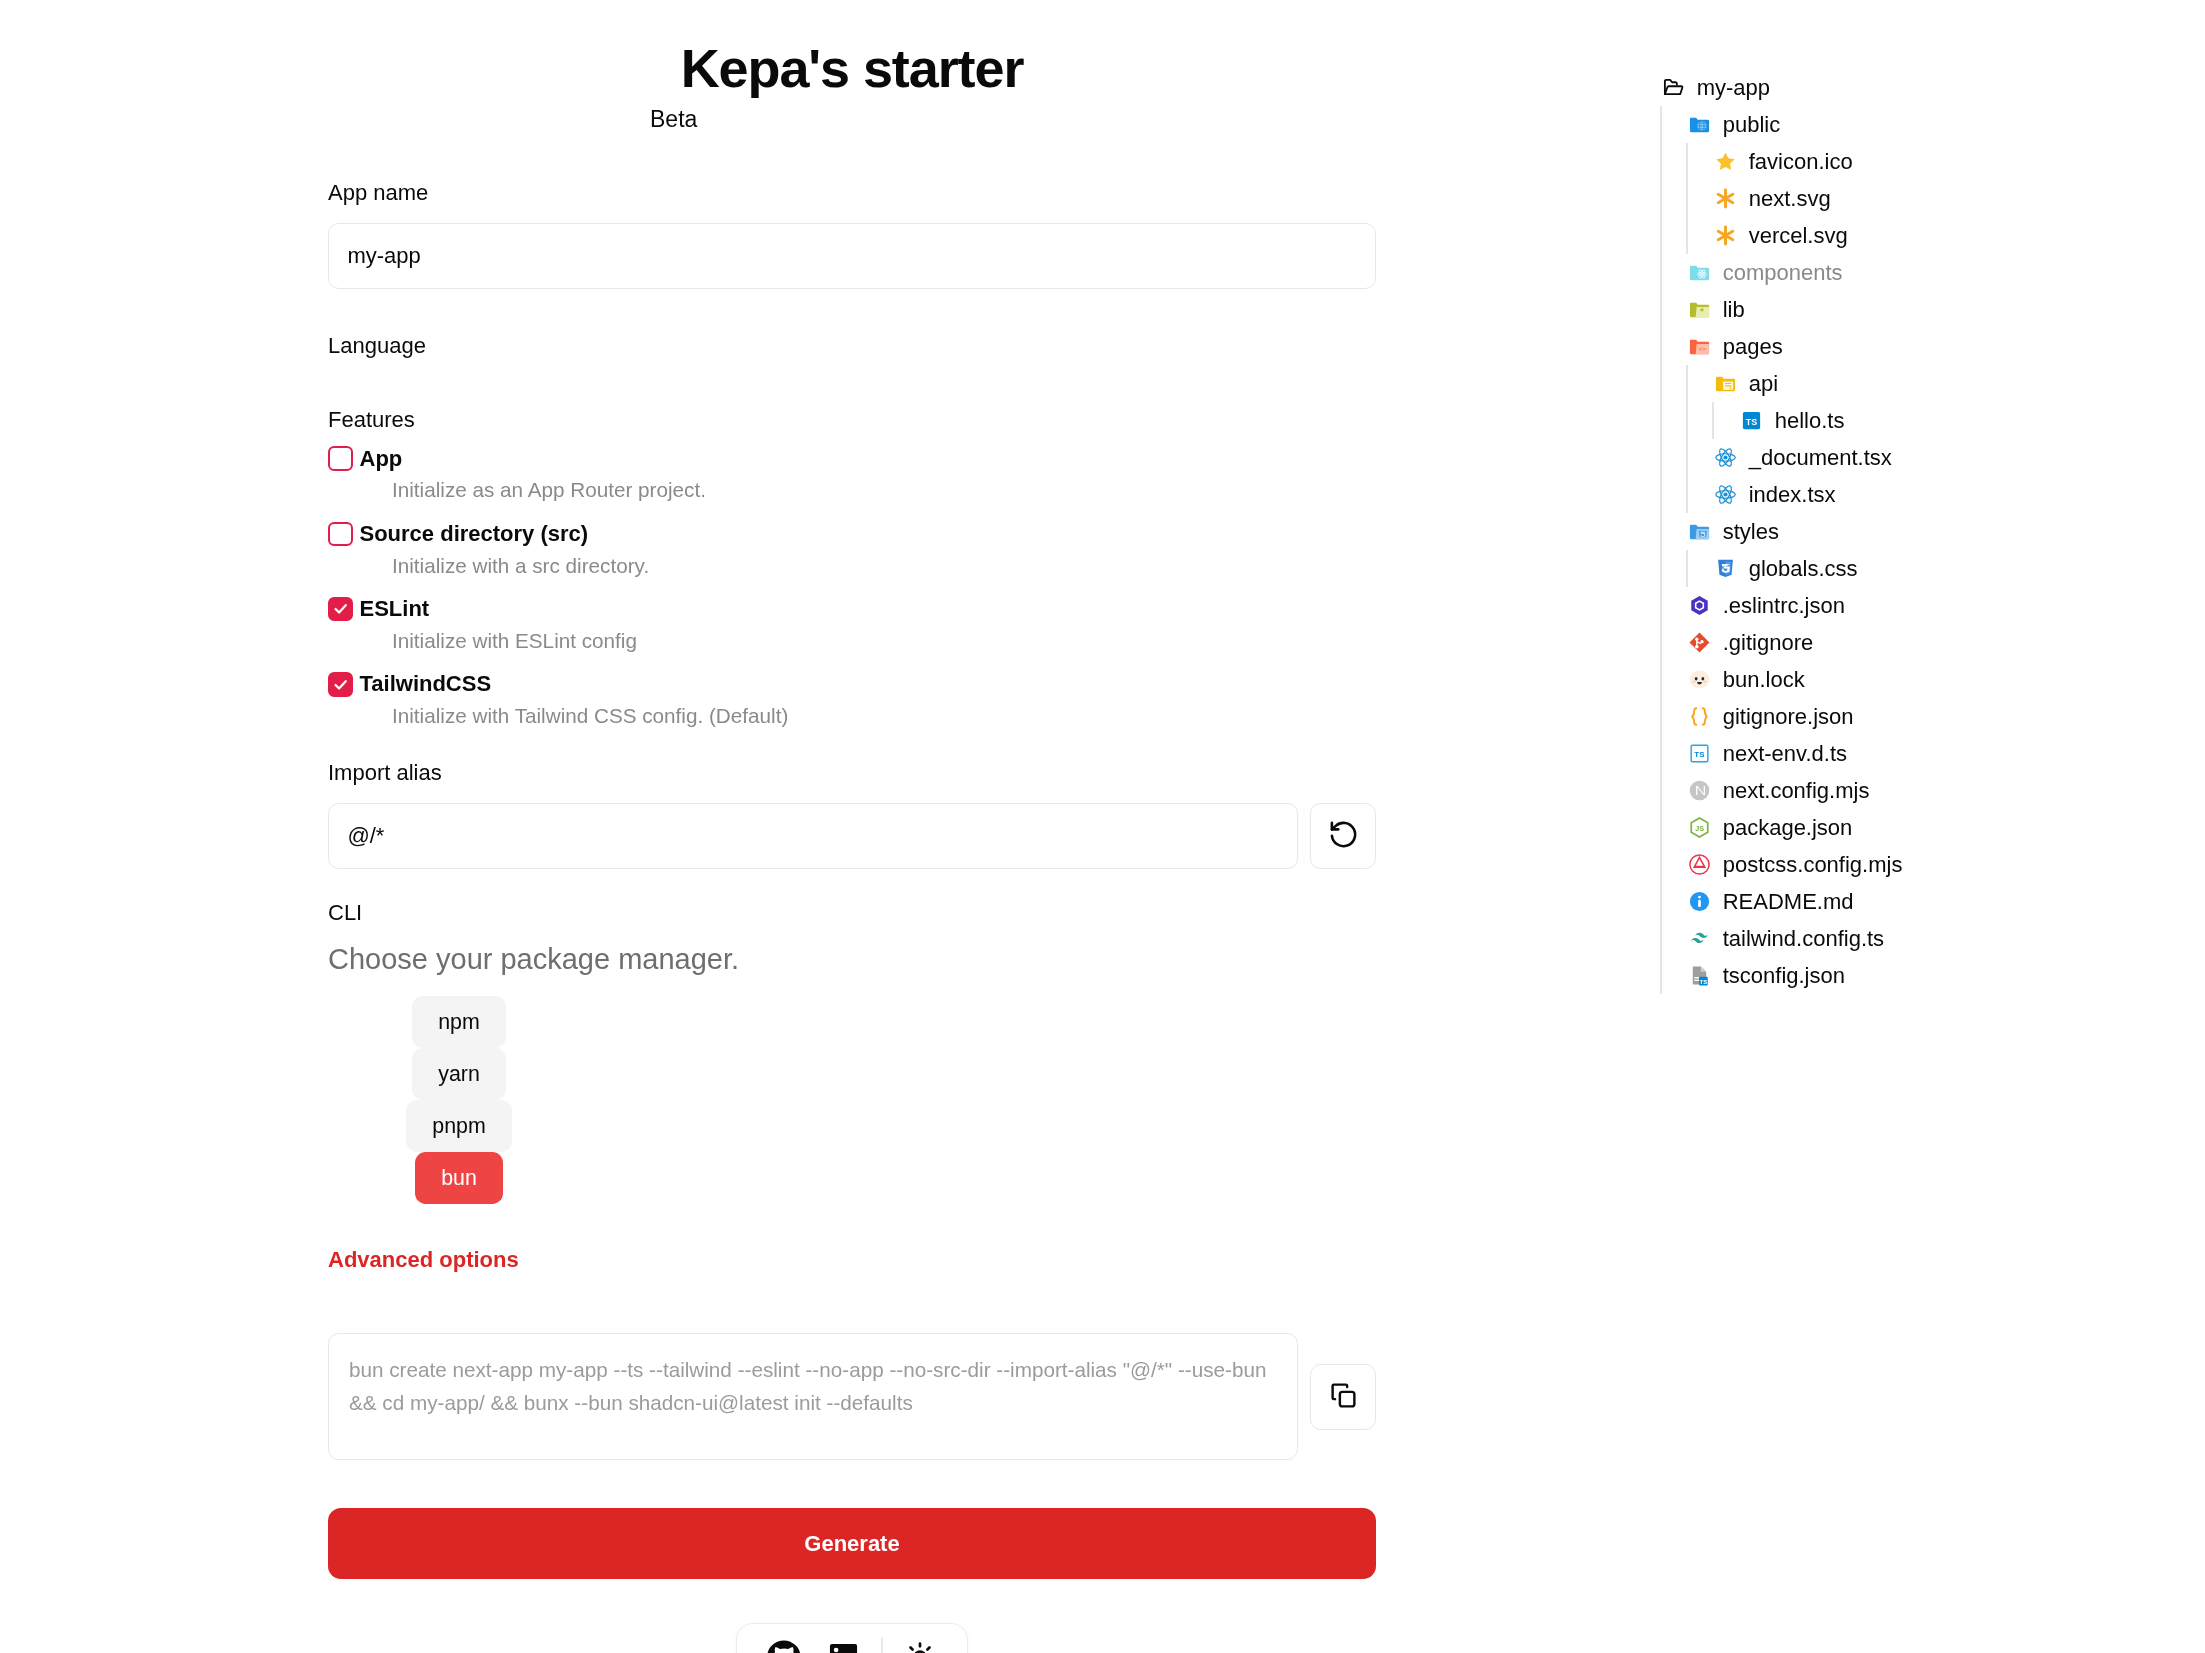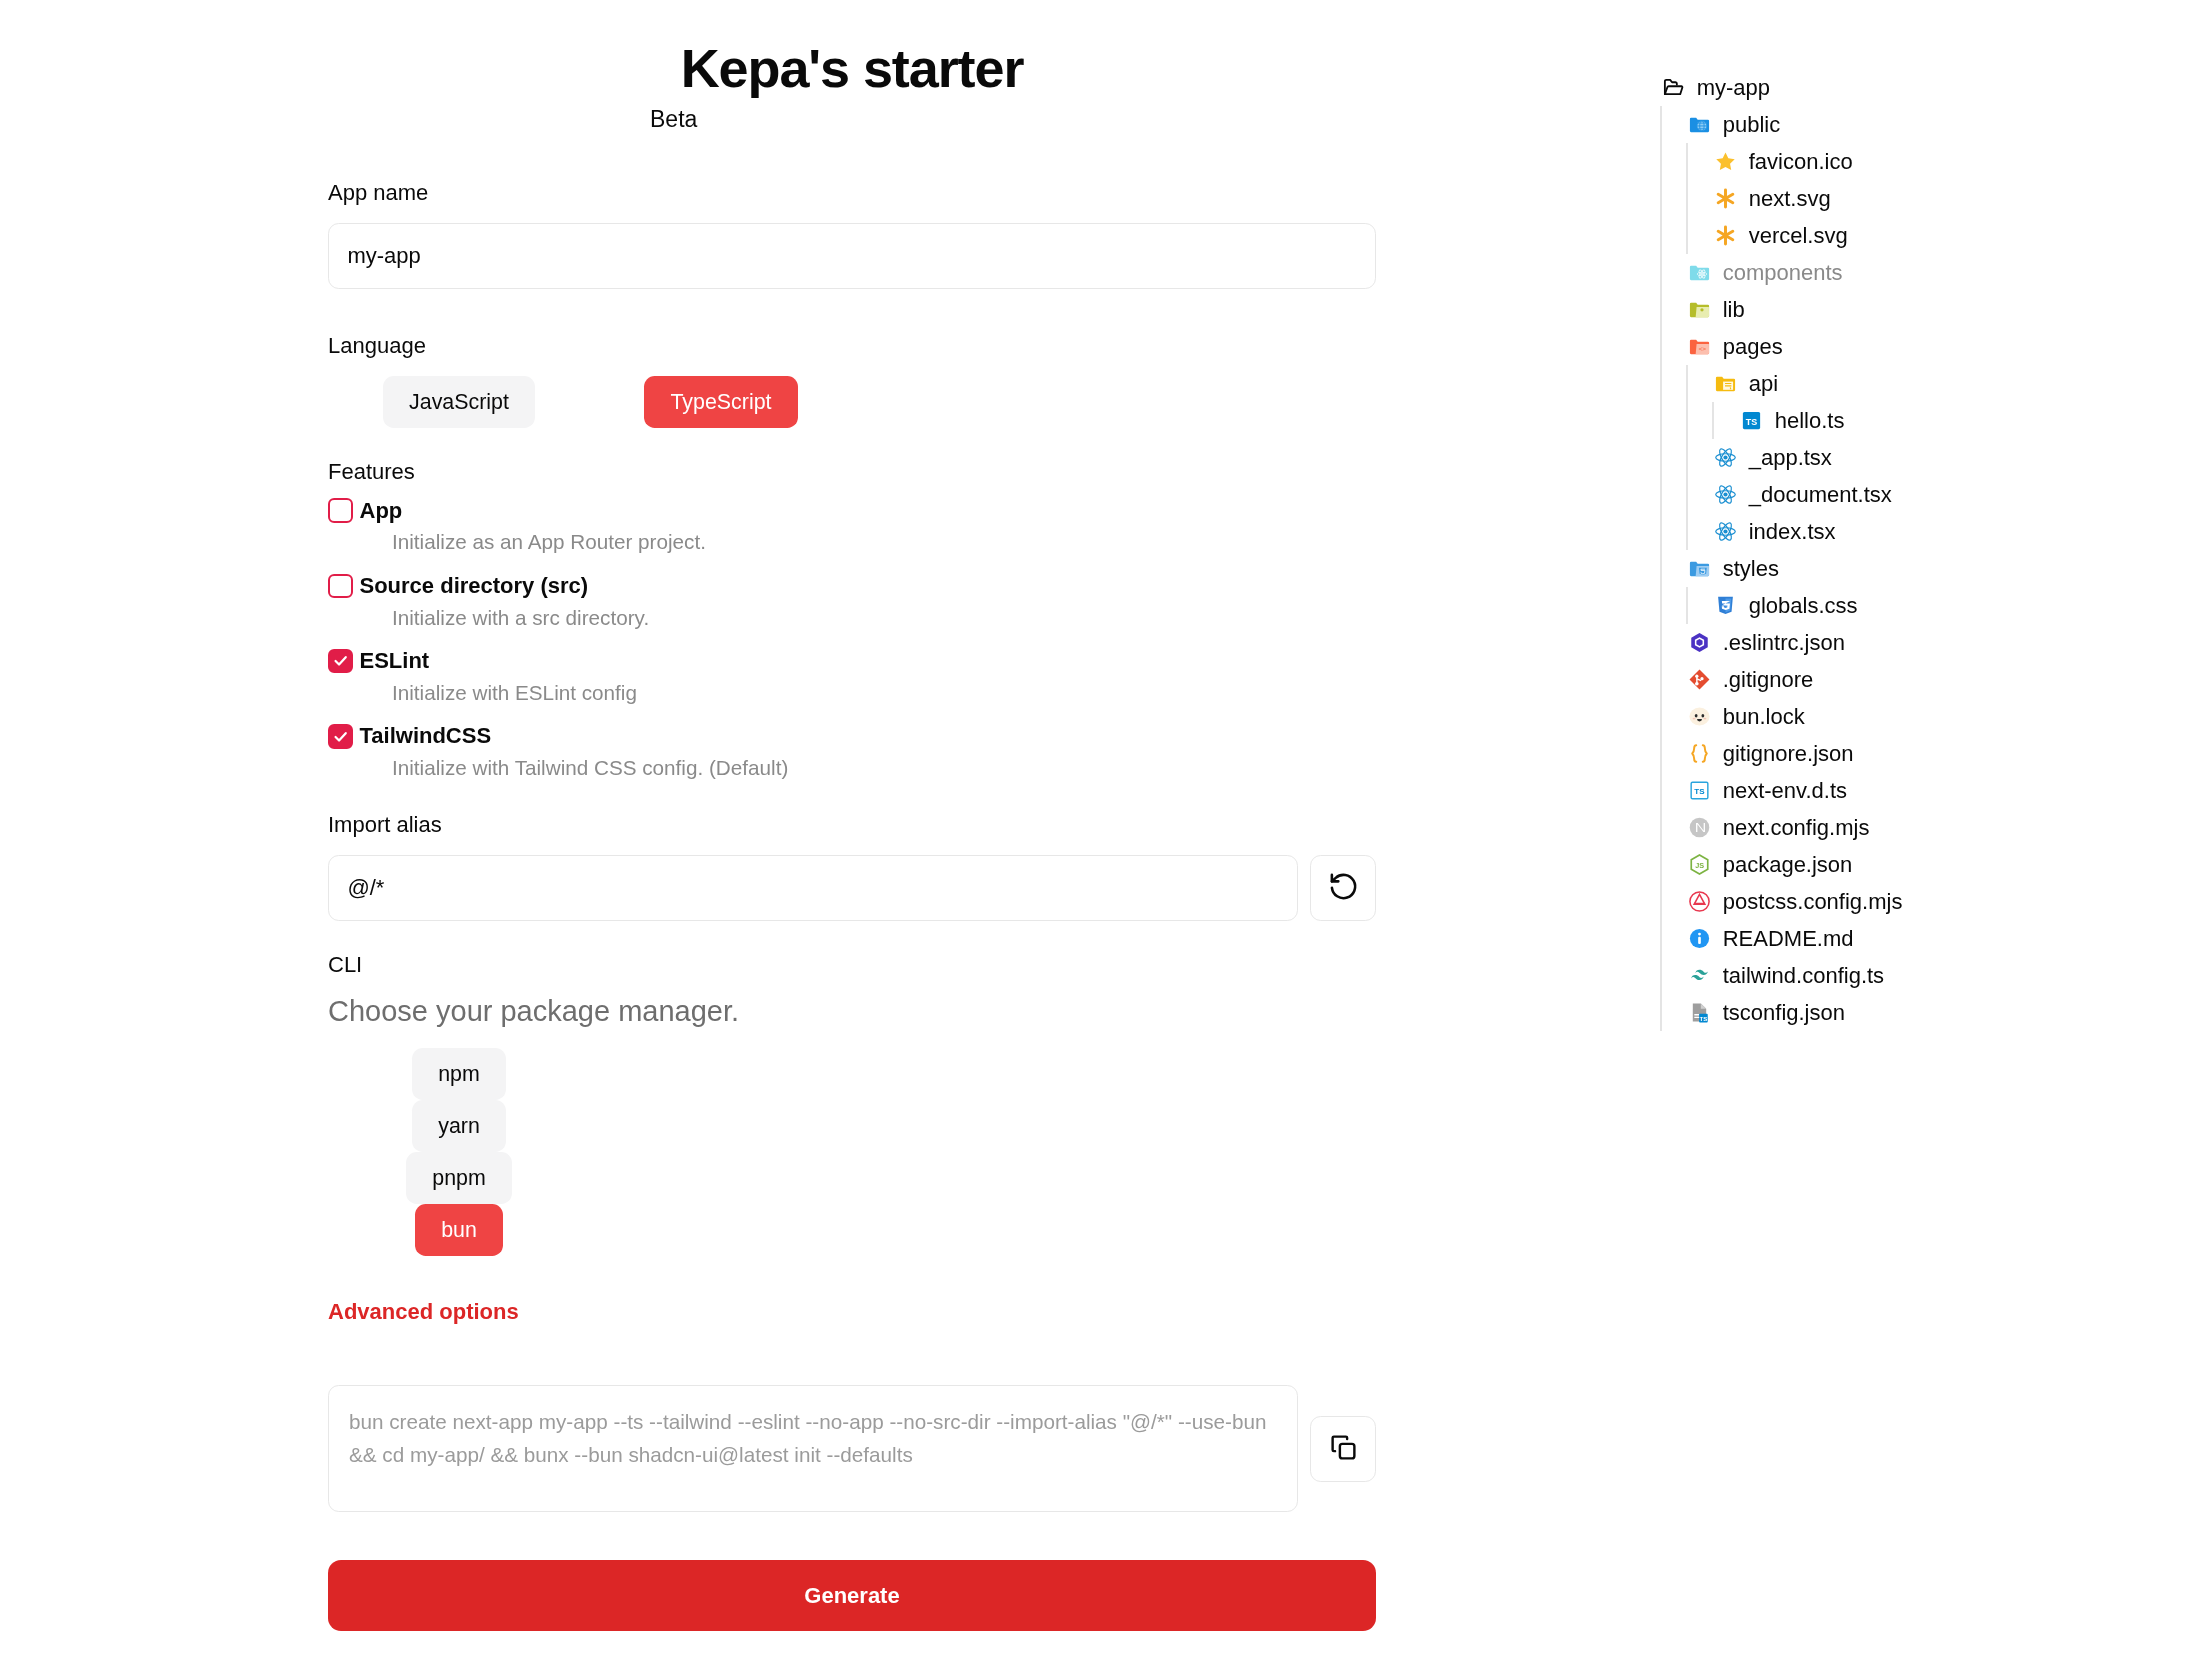--- a/index.html
+++ b/index.html
@@ -169,28 +169,20 @@
     </div>
 
     <div class="form">
 
       <label class="field-label">App name</label>
       <input class="text-input" type="text" value="my-app" style="">
 
       <div class="gap-lg"></div>
 
       <label class="field-label">Language</label>
-      <div class="seg-row">
-        <div class="pm-cell seg-cell">
-          <button class="pill">JavaScript</button>
-        </div>
-        <div class="pm-cell seg-cell">
-          <button class="pill active">TypeScript</button>
-        </div>
-      </div>
 
       <div class="gap-md"></div>
 
       <div class="features-title">Features</div>
 
       <div class="feature">
         <div class="feature-head">
           <span class="cbx">
             
           </span>
@@ -458,37 +450,20 @@
         <span class="ico">
           <svg width="23" height="23" viewBox="0 0 24 24">
             <g transform="translate(12,12)" stroke="#1b8fd1" stroke-width="1.25" fill="none">
               <ellipse rx="10.2" ry="3.9"></ellipse>
               <ellipse rx="10.2" ry="3.9" transform="rotate(60)"></ellipse>
               <ellipse rx="10.2" ry="3.9" transform="rotate(120)"></ellipse>
             </g>
             <circle cx="12" cy="12" r="2.2" fill="#1b8fd1"></circle>
           </svg>
         </span>
-        <span class="nm">_app.tsx</span>
-      </div>
-      <div class="node">
-        <div class="guide"></div>
-        <div class="sp"></div>
-        <div class="guide"></div>
-        <div class="sp"></div>
-        <span class="ico">
-          <svg width="23" height="23" viewBox="0 0 24 24">
-            <g transform="translate(12,12)" stroke="#1b8fd1" stroke-width="1.25" fill="none">
-              <ellipse rx="10.2" ry="3.9"></ellipse>
-              <ellipse rx="10.2" ry="3.9" transform="rotate(60)"></ellipse>
-              <ellipse rx="10.2" ry="3.9" transform="rotate(120)"></ellipse>
-            </g>
-            <circle cx="12" cy="12" r="2.2" fill="#1b8fd1"></circle>
-          </svg>
-        </span>
         <span class="nm">_document.tsx</span>
       </div>
       <div class="node">
         <div class="guide"></div>
         <div class="sp"></div>
         <div class="guide"></div>
         <div class="sp"></div>
         <span class="ico">
           <svg width="23" height="23" viewBox="0 0 24 24">
             <g transform="translate(12,12)" stroke="#1b8fd1" stroke-width="1.25" fill="none">

